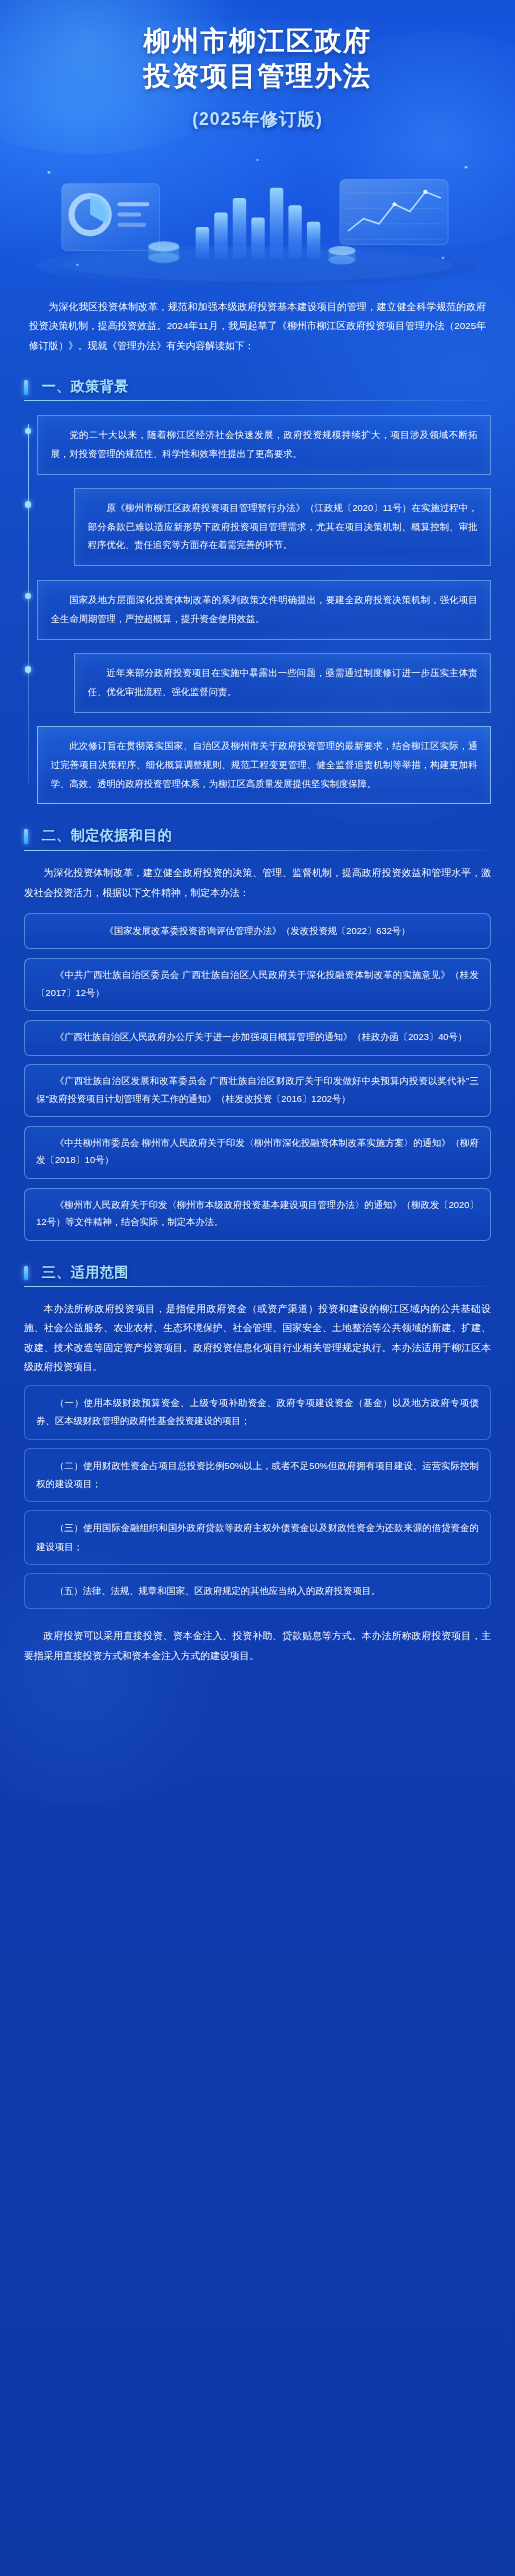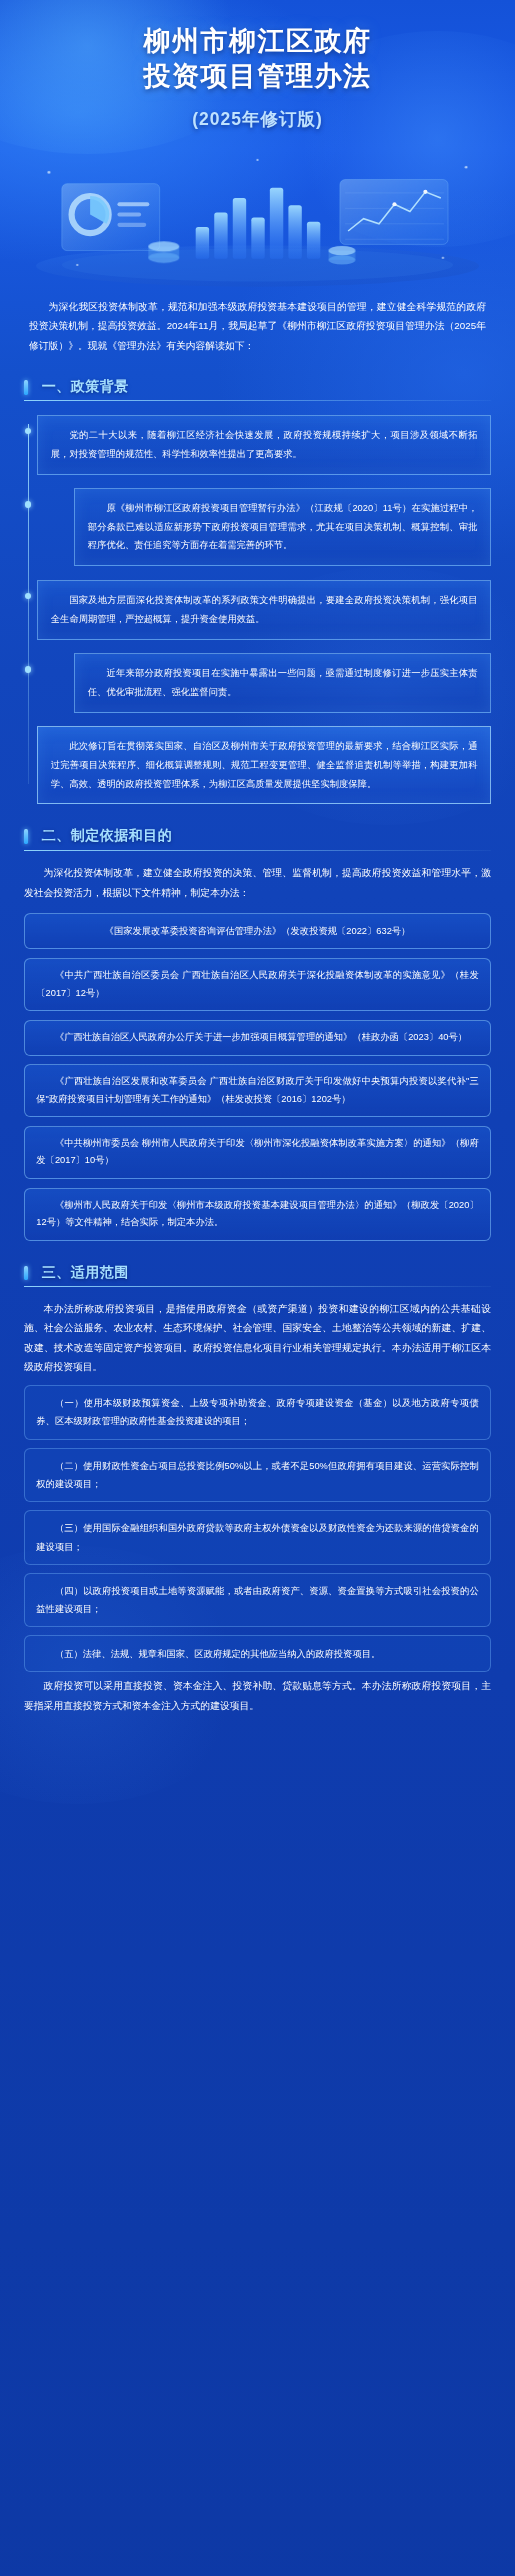--- a/index.html
+++ b/index.html
@@ -195,21 +195,21 @@
     background: rgba(20,75,190,.34);
     border: 0.5px solid rgba(130,195,255,.35);
     font-size: 9.3px;
     line-height: 1.95;
     text-align: justify;
     text-indent: 2em;
   }
   .tail {
     position: relative;
     z-index: 4;
-    margin: 4px 24px 31px 24px;
+    margin: 17px 24px 31px 24px;
     font-size: 9.8px;
     line-height: 2.0;
     text-align: justify;
     text-indent: 2em;
   }
 </style>
 </head>
 <body>
 
 <div class="page">
@@ -327,33 +327,32 @@
   </div>
   <div class="section-rule"></div>
 
   <div class="lead">为深化投资体制改革，建立健全政府投资的决策、管理、监督机制，提高政府投资效益和管理水平，激发社会投资活力，根据以下文件精神，制定本办法：</div>
 
   <div class="doclist">
     <div class="doc-item">《国家发展改革委投资咨询评估管理办法》（发改投资规〔2022〕632号）</div>
     <div class="doc-item left">《中共广西壮族自治区委员会 广西壮族自治区人民政府关于深化投融资体制改革的实施意见》（桂发〔2017〕12号）</div>
     <div class="doc-item left">《广西壮族自治区人民政府办公厅关于进一步加强项目概算管理的通知》（桂政办函〔2023〕40号）</div>
     <div class="doc-item left">《广西壮族自治区发展和改革委员会 广西壮族自治区财政厅关于印发做好中央预算内投资以奖代补"三保"政府投资项目计划管理有关工作的通知》（桂发改投资〔2016〕1202号）</div>
-    <div class="doc-item left">《中共柳州市委员会 柳州市人民政府关于印发〈柳州市深化投融资体制改革实施方案〉的通知》（柳府发〔2017〕10号）</div>
+    <div class="doc-item left">《中共柳州市委员会 柳州市人民政府关于印发〈柳州市深化投融资体制改革实施方案〉的通知》（柳府发〔2018〕10号）</div>
     <div class="doc-item left">《柳州市人民政府关于印发〈柳州市本级政府投资基本建设项目管理办法〉的通知》（柳政发〔2020〕12号）等文件精神，结合实际，制定本办法。</div>
   </div>
 
   <div class="section-head">
     <div class="bar"></div>
     <div class="txt">三、适用范围</div>
   </div>
   <div class="section-rule"></div>
 
   <div class="para">本办法所称政府投资项目，是指使用政府资金（或资产渠道）投资和建设的柳江区域内的公共基础设施、社会公益服务、农业农村、生态环境保护、社会管理、国家安全、土地整治等公共领域的新建、扩建、改建、技术改造等固定资产投资项目。政府投资信息化项目行业相关管理规定执行。本办法适用于柳江区本级政府投资项目。</div>
 
   <div class="subitem">（一）使用本级财政预算资金、上级专项补助资金、政府专项建设资金（基金）以及地方政府专项债券、区本级财政管理的政府性基金投资建设的项目；</div>
   <div class="subitem">（二）使用财政性资金占项目总投资比例50%以上，或者不足50%但政府拥有项目建设、运营实际控制权的建设项目；</div>
   <div class="subitem">（三）使用国际金融组织和国外政府贷款等政府主权外债资金以及财政性资金为还款来源的借贷资金的建设项目；</div>
-  <div class="subitem">（四）以政府投资项目或土地等资源赋能，或者由政府资产、资源、资金置换等方式吸引社会投资的公益性建设项目；</div>
   <div class="subitem">（五）法律、法规、规章和国家、区政府规定的其他应当纳入的政府投资项目。</div>
 
   <div class="tail">政府投资可以采用直接投资、资本金注入、投资补助、贷款贴息等方式。本办法所称政府投资项目，主要指采用直接投资方式和资本金注入方式的建设项目。</div>
 </div>
 
 
 </body></html>

